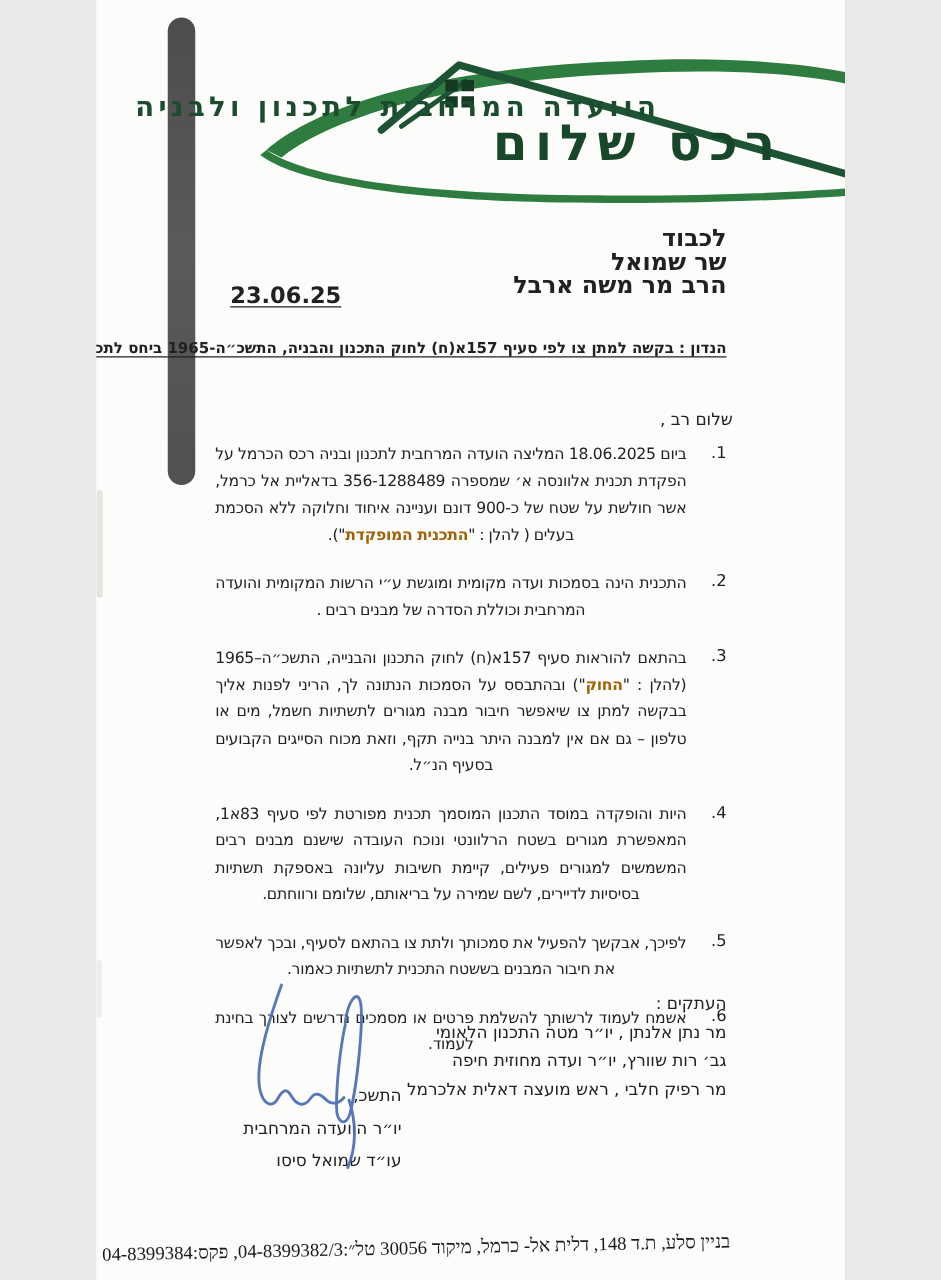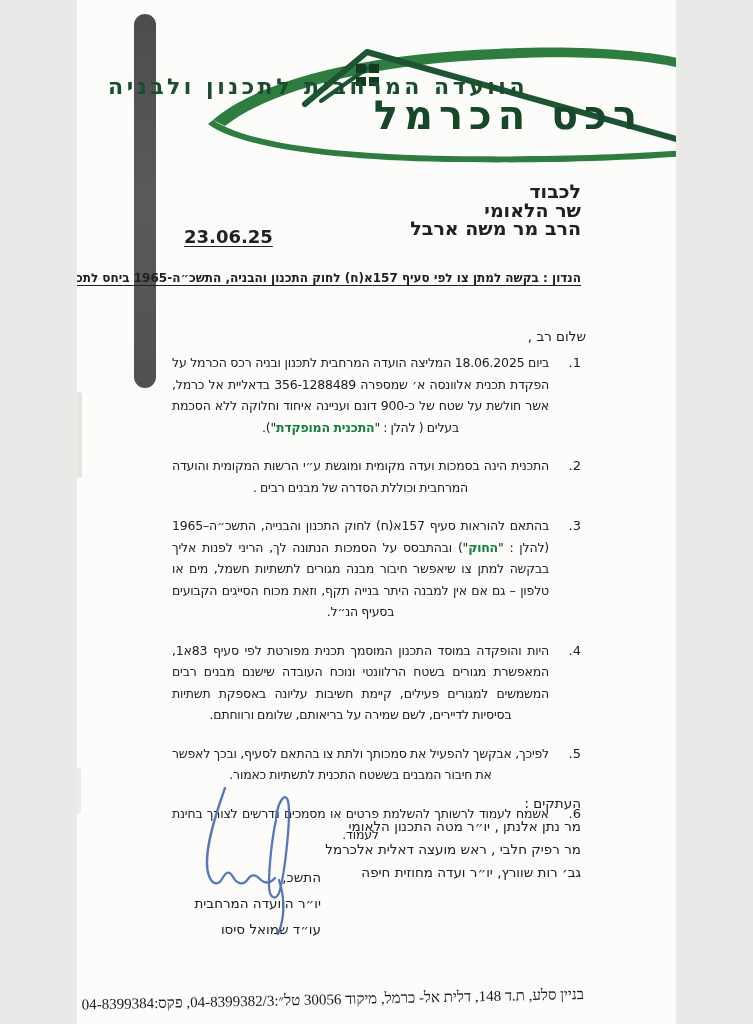--- a/index.html
+++ b/index.html
@@ -30,21 +30,21 @@
     text-decoration:underline;text-underline-offset:3px;text-decoration-thickness:1.3px;}
   .subject div{white-space:nowrap;}
   
   .greeting{position:absolute;top:328px;right:90px;font-size:13.5px;}
   .body-list{position:absolute;top:352px;right:95px;left:95px;}
   .item{display:flex;margin-bottom:17px;}
   .num{flex:0 0 32px;text-align:right;padding-left:10px;box-sizing:border-box;
     font-size:13px;line-height:21.5px;}
   .txt{flex:1;font-size:12.5px;line-height:21.5px;text-align:justify;text-align-last:center;
     letter-spacing:-0.2px;word-spacing:-0.5px;}
-  .b{font-weight:bold;color:#15803d;}
+  .b{font-weight:bold;color:#a16207;}
   
   .copies{position:absolute;top:792px;right:95px;text-align:right;font-size:13.5px;line-height:23px;}
   
   .sig-svg{position:absolute;top:778px;left:101px;z-index:3;}
   .sig-block{position:absolute;top:864px;left:84px;width:160px;text-align:right;
     font-size:13.5px;line-height:26px;z-index:2;}
   
   .footer{position:absolute;top:986px;right:92px;left:108px;text-align:right;white-space:nowrap;
     font-family:"Liberation Serif","DejaVu Serif",serif;font-size:15px;color:#1a1a1c;
     transform:rotate(-1.2deg);transform-origin:100% 50%;}
@@ -66,25 +66,25 @@
 
     <polyline points="100,66 162,14 489,106" fill="none" stroke="#1d5434" stroke-width="6" stroke-linecap="round" stroke-linejoin="round"></polyline>
     <polyline points="116,63 167,27" fill="none" stroke="#1d5434" stroke-width="4" stroke-linecap="round"></polyline>
 
     <rect x="151" y="26" width="10" height="9" fill="#153a22"></rect>
     <rect x="164" y="26" width="10" height="9" fill="#153a22"></rect>
     <rect x="151" y="39" width="10" height="9" fill="#153a22"></rect>
     <rect x="164" y="39" width="10" height="9" fill="#153a22"></rect>
   </svg>
   <div class="logo-line1">הוועדה המרחבית לתכנון ולבניה</div>
-  <div class="logo-line2">רכס הכרמל</div>
+  <div class="logo-line2">רכס שלום</div>
 
   <div class="recipient">
     <div>לכבוד</div>
-    <div>שר הלאומי</div>
+    <div>שר שמואל</div>
     <div>הרב מר משה ארבל</div>
   </div>
 
   <div class="date">23.06.25</div>
 
   <div class="subject">
     <div>הנדון : בקשה למתן צו לפי סעיף 157א(ח) לחוק התכנון והבניה, התשכ״ה-1965 ביחס לתכנית</div>
   </div>
 
   <div class="greeting">שלום רב ,</div>
@@ -119,22 +119,22 @@
     <div class="item">
       <div class="num">6.</div>
       <div class="txt"><span>אשמח לעמוד לרשותך להשלמת פרטים או מסמכים נדרשים לצורך בחינת לעמוד.</span></div>
     </div>
 
   </div>
 
   <div class="copies">
     <div>העתקים :</div>
     <div>מר נתן אלנתן , יו״ר מטה התכנון הלאומי</div>
+    <div>גב׳ רות שוורץ, יו״ר ועדה מחוזית חיפה</div>
     <div>מר רפיק חלבי , ראש מועצה דאלית אלכרמל</div>
-    <div>גב׳ רות שוורץ, יו״ר ועדה מחוזית חיפה</div>
   </div>
 
   <svg class="sig-svg" width="140" height="168" viewBox="0 0 140 168">
     <g fill="none" stroke="#4b6cb4" stroke-width="2.3" stroke-linecap="round" opacity="0.92">
       <path d="M47,10 C32,52 25,82 31,98 C34,106 40,108 44,101 C48,94 51,92 55,99 C59,106 65,108 70,101 C74,95 78,97 83,102 C87,106 93,105 97,100"></path>
       <path d="M98,40 C100,24 107,13 110,23 C113,35 108,88 102,112 C99,124 91,121 91,107 C91,88 94,60 98,42"></path>
       <path d="M101,102 C107,120 107,140 100,156"></path>
     </g>
   </svg>
 

